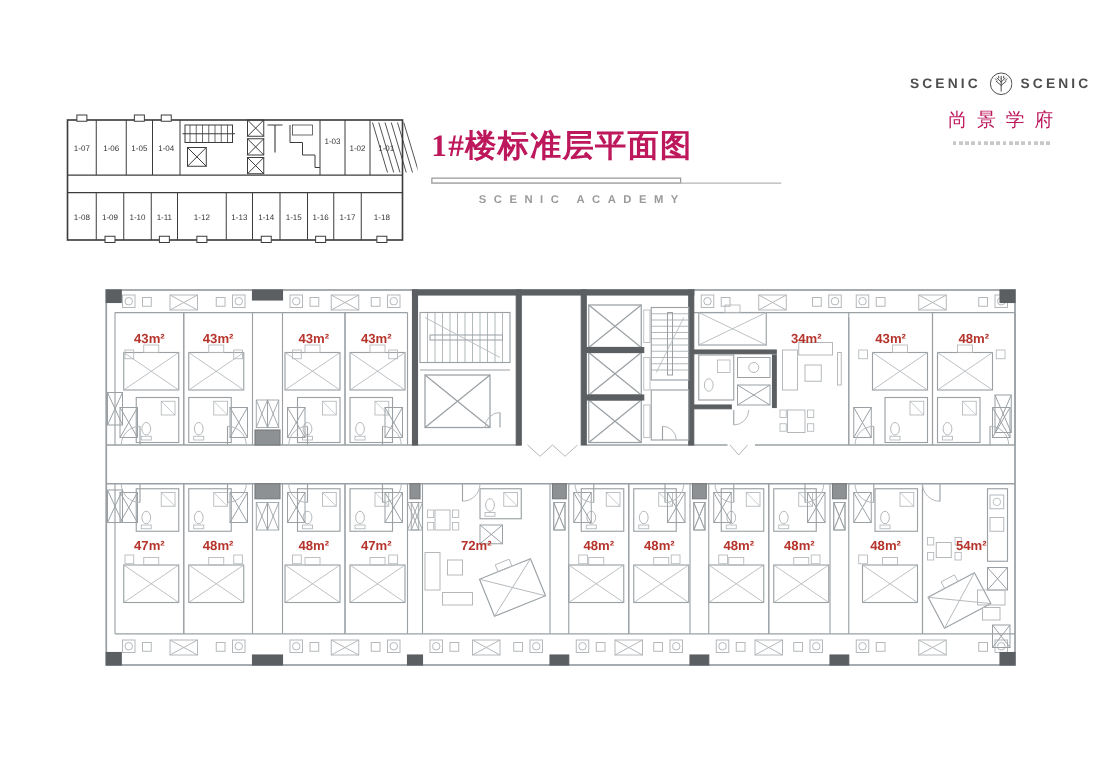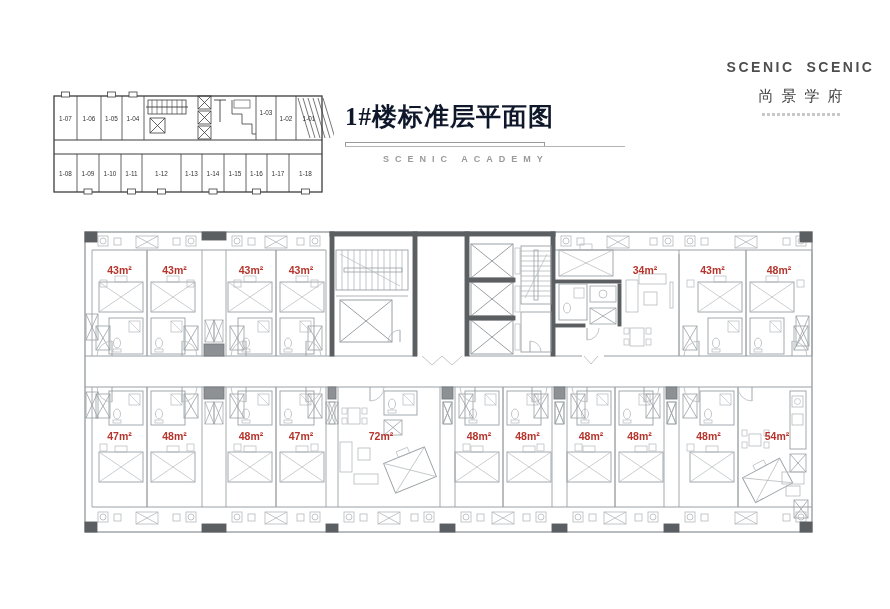--- a/index.html
+++ b/index.html
@@ -6,33 +6,33 @@
   html,body{width:890px;height:609px;background:#fff;overflow:hidden;
     font-family:"Liberation Sans",sans-serif;position:relative}
   .page{position:absolute;inset:0;background:#fff}
 
   
   .keyplan{position:absolute;left:50px;top:88px;width:284px;height:116px}
 
   
   .titleblock{position:absolute;left:345px;top:100px;width:300px}
   .title{font-family:"Liberation Serif","DejaVu Serif",serif;font-size:25px;
-    font-weight:700;color:#0f172a;letter-spacing:1px;white-space:nowrap}
+    font-weight:700;color:#be185d;letter-spacing:1px;white-space:nowrap}
   .title-rule{position:relative;margin-top:9px;height:6px;width:280px}
   .title-rule .box{position:absolute;left:0;top:0;width:200px;height:5px;
     border:1px solid #9a9a9a;background:#fff}
   .title-rule .tail{position:absolute;left:0;top:4px;width:280px;height:1px;background:#b5b5b5}
   .subtitle{margin-top:6px;margin-left:38px;font-size:9px;font-weight:700;
     letter-spacing:6px;color:#9a9a9a;white-space:nowrap}
 
   
   .logo{position:absolute;left:728px;top:52px;width:145px;text-align:center}
   .logo-row{display:flex;align-items:center;justify-content:center;gap:6px}
-  .logo-en{font-size:14px;font-weight:700;letter-spacing:2.5px;color:#4e4e4e;white-space:nowrap}
-  .logo-cn{margin-top:5px;font-size:15px;color:#404040;letter-spacing:8px;
+  .logo-en{font-size:11px;font-weight:700;letter-spacing:2.5px;color:#4e4e4e;white-space:nowrap}
+  .logo-cn{margin-top:5px;font-size:15px;color:#be185d;letter-spacing:8px;
     padding-left:8px;white-space:nowrap}
   .logo-tagline{width:78px;height:3px;margin:7px auto 0;
     background:repeating-linear-gradient(90deg,#c8c8c8 0 3px,transparent 3px 5px)}
 
   
   .plan{position:absolute;left:78px;top:224px;width:740px;height:312px}
 
   
   .disclaimer{position:absolute;right:10px;top:543px;font-size:12.5px;
     color:#3f3f3f;letter-spacing:.5px;white-space:nowrap}

